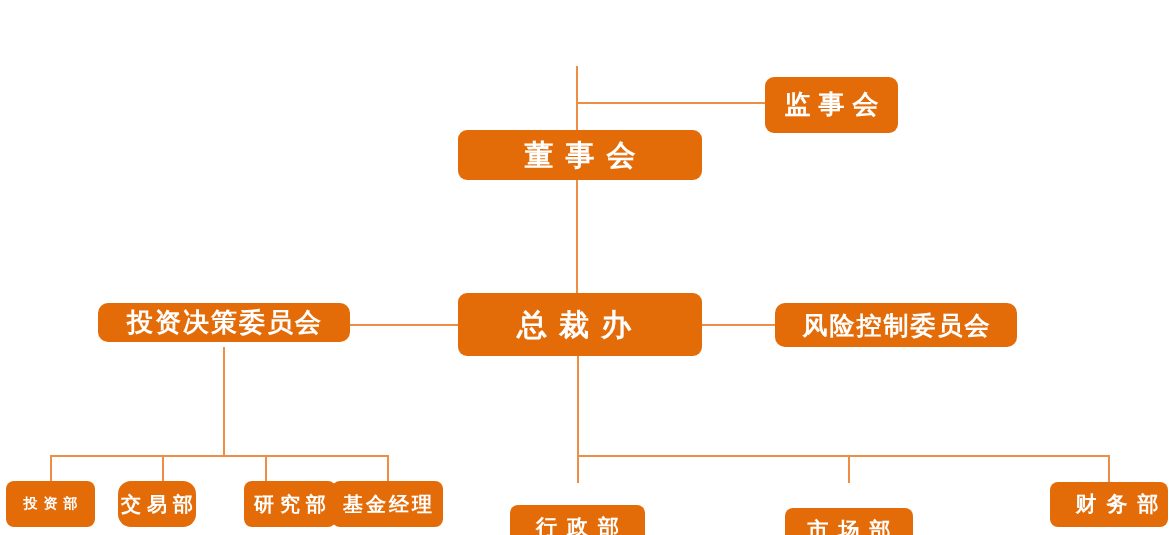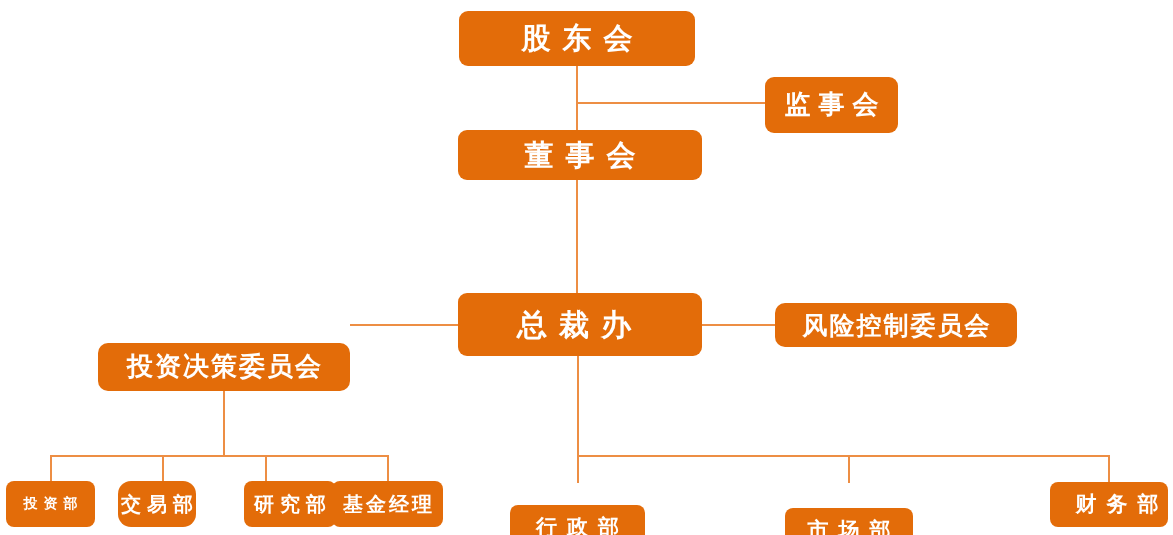--- a/index.html
+++ b/index.html
@@ -39,21 +39,21 @@
     border-radius: 9px;
     white-space: nowrap;
     line-height: 1;
   }
   
   .n-shareholders { left: 459px; top: 11px;  width: 236px; height: 55px; font-size: 29px; letter-spacing: 12px; padding-left: 12px; }
   .n-supervisory  { left: 765px; top: 77px;  width: 133px; height: 56px; font-size: 26px; letter-spacing: 8px;  padding-left: 8px; }
   .n-board        { left: 458px; top: 130px; width: 244px; height: 50px; font-size: 29px; letter-spacing: 12px; padding-left: 12px; text-align: right; }
   
   .n-president    { left: 458px; top: 293px; width: 244px; height: 63px; font-size: 30px; letter-spacing: 12px; }
-  .n-invest-cmte  { left: 98px;  top: 303px; width: 252px; height: 48px; font-size: 26px; letter-spacing: 2px;  padding-left: 2px; border-radius: 10px; margin-top: 40px; }
+  .n-invest-cmte  { left: 98px;  top: 303px; width: 252px; height: 39px; font-size: 26px; letter-spacing: 2px;  padding-left: 2px; border-radius: 10px; }
   .n-risk-cmte    { left: 775px; top: 303px; width: 242px; height: 44px; font-size: 25px; letter-spacing: 2px;  padding-left: 2px; border-radius: 10px; }
   
   .n-invest-dept  { left: 6px;   top: 481px; width: 89px;  height: 46px; font-size: 14px; letter-spacing: 6px; padding-left: 6px; border-radius: 8px; }
   .n-trading-dept { left: 118px; top: 481px; width: 78px;  height: 46px; font-size: 20px; letter-spacing: 6px; padding-left: 6px; border-radius: 13px; }
   .n-research-dept{ left: 220px; top: 481px; width: 92px;  height: 46px; font-size: 20px; letter-spacing: 6px; padding-left: 6px; border-radius: 8px; margin-left: 24px; }
   .n-fund-manager { left: 332px; top: 481px; width: 111px; height: 46px; font-size: 20px; letter-spacing: 3px; padding-left: 3px; border-radius: 8px; }
   
   .n-admin-dept   { left: 510px; top: 505px; width: 135px; height: 45px; font-size: 21px; letter-spacing: 10px; padding-left: 10px; border-radius: 8px; }
   .n-marketing    { left: 785px; top: 482px; width: 128px; height: 45px; font-size: 21px; letter-spacing: 10px; padding-left: 10px; border-radius: 8px; margin-top: 26px; }
   .n-finance-dept { left: 1050px;top: 482px; width: 118px; height: 45px; font-size: 21px; letter-spacing: 10px; padding-left: 26px; border-radius: 8px; }
@@ -80,21 +80,20 @@
     <line class="connector" x1="266" y1="455" x2="266" y2="482"></line>
     <line class="connector" x1="388" y1="455" x2="388" y2="482"></line>
 
     <line class="connector" x1="578" y1="356" x2="578" y2="456"></line>
     <line class="connector" x1="578" y1="456" x2="1109" y2="456"></line>
     <line class="connector" x1="578" y1="455" x2="578" y2="483"></line>
     <line class="connector" x1="849" y1="455" x2="849" y2="483"></line>
     <line class="connector" x1="1109" y1="455" x2="1109" y2="483"></line>
   </svg>
 
-  <div class="node n-shareholders">股东会</div>
   <div class="node n-supervisory">监事会</div>
   <div class="node n-board">董事会</div>
 
   <div class="node n-president">总裁办</div>
   <div class="node n-invest-cmte">投资决策委员会</div>
   <div class="node n-risk-cmte">风险控制委员会</div>
 
   <div class="node n-invest-dept">投资部</div>
   <div class="node n-trading-dept">交易部</div>
   <div class="node n-research-dept">研究部</div>

